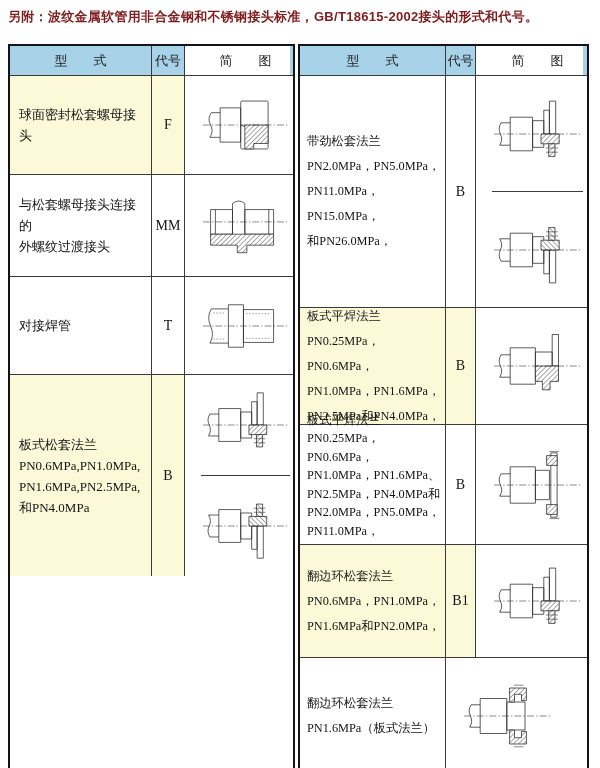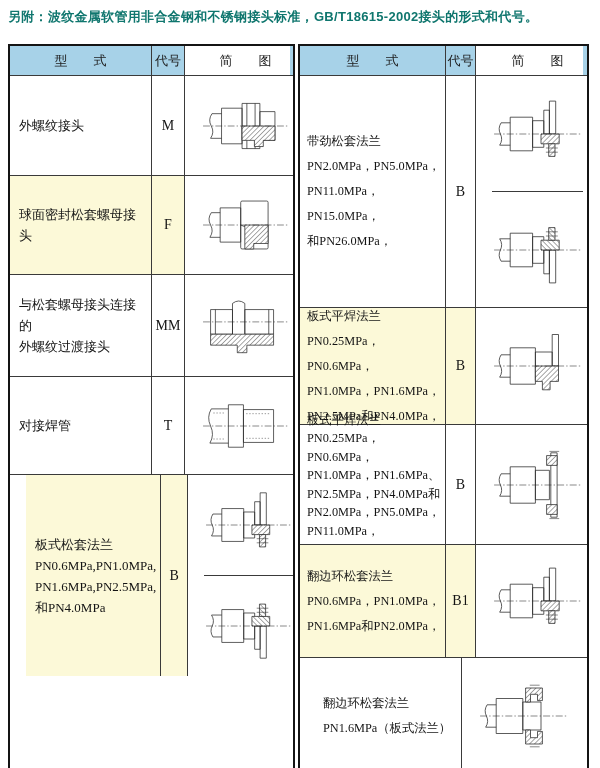--- a/index.html
+++ b/index.html
@@ -1,33 +1,33 @@
 <!DOCTYPE html>
 <html style="--hl: #fcf9d8; --hdr: #a7d2e8; --grid: #3a3a3a;"><head>
 <meta charset="utf-8">
 <style>
   * { box-sizing: border-box; margin: 0; padding: 0; }
   :root { --hl:#fcf9d8; --grid:#3a3a3a; --hdr:#a7d2e8; }
   html,body { width:600px; height:768px; background:#ffffff; overflow:hidden; }
   body { font-family:"Liberation Sans", sans-serif; position:relative; color:#111; }
 
   .title { position:absolute; left:8px; top:8px; width:588px;
-           font-weight:bold; font-size:13px; letter-spacing:0.3px; color:#0f766e; }
+           font-weight:bold; font-size:13px; letter-spacing:0.3px; color:#7f1d1d; }
 
   .tables { position:absolute; left:8px; top:44px; display:flex; gap:3px; }
   .tbl { background:#fff; border:2px solid #141414; border-bottom-width:3px; }
   .tbl.left  { width:287px; }
   .tbl.right { width:291px; }
 
   .thead { display:flex; height:30px; background:var(--hdr); border-bottom:1px solid var(--grid); }
   .thead .cell { display:flex; align-items:center; justify-content:center;
                  font-size:13px; color:#1c1c1c; font-family:"Liberation Serif","DejaVu Serif",serif; }
 
   .trow { display:flex; border-bottom:1px solid var(--grid); }
-  .trow:last-child { border-bottom:none;margin-left:16px; }
+  .trow:last-child { border-bottom:none; }
   .cell + .cell { border-left:1px solid var(--grid); }
 
   .left  .c-type { width:141px; } .left  .c-code { width:33px; } .left  .c-diag { width:106px; }
   .right .c-type { width:145px; } .right .c-code { width:30px; } .right .c-diag { width:108px; }
 
   .c-type.body { display:flex; align-items:center; padding:4px 4px 4px 9px;
                  font-family:"Liberation Serif","DejaVu Serif",serif;
                  font-size:13px; line-height:21px; white-space:pre-line; color:#141414; }
   .right .c-type.body { font-size:12.3px; line-height:25px; padding-left:7px; }
   .right .trow.tight .c-type.body { line-height:18.5px; }
@@ -59,40 +59,20 @@
 
 <div class="tables">
 
   <div class="tbl left">
     <div class="thead">
       <div class="cell c-type">型　　式</div>
       <div class="cell c-code">代号</div>
       <div class="cell c-diag" style="display:flex;align-items:center;justify-content:center">简　　图</div>
     </div>
 
-    <div class="trow" style="height:100px">
-      <div class="cell c-type body">外螺纹接头</div>
-      <div class="cell c-code body">M</div>
-      <div class="cell c-diag">
-          <div class="dcell">
-            <svg viewBox="0 0 130 100" xmlns="http://www.w3.org/2000/svg">
-              <g stroke="#2b2b2b" stroke-width="1.1" fill="none" stroke-linejoin="round">
-                <path d="M30,32 H16 q-6,9 -1,18 q5,9 -1,18 H30"></path>
-                <rect x="30" y="24" width="30" height="52"></rect>
-                <rect x="60" y="17" width="26" height="66"></rect>
-                <line x1="67" y1="17" x2="67" y2="83"></line>
-                <line x1="79" y1="17" x2="79" y2="83"></line>
-                <rect x="86" y="29" width="22" height="42"></rect>
-                <path d="M60,50 h48 v21 h-17 v9 h-13 v-9 h-18 z" fill="url(#hatch)"></path>
-                <line x1="3" y1="50" x2="127" y2="50" stroke-dasharray="10 3 2 3" stroke-width="0.8"></line>
-              </g>
-            </svg>
-          </div>
-        </div>
-    </div>
 
     <div class="trow hl" style="height:99px">
       <div class="cell c-type body">球面密封松套螺母接头</div>
       <div class="cell c-code body">F</div>
       <div class="cell c-diag">
           <div class="dcell">
             <svg viewBox="0 0 130 100" xmlns="http://www.w3.org/2000/svg">
               <g stroke="#2b2b2b" stroke-width="1.1" fill="none" stroke-linejoin="round">
                 <path d="M28,32 H15 q-6,9 -1,18 q5,9 -1,18 H28"></path>
                 <rect x="28" y="25" width="30" height="50"></rect>

